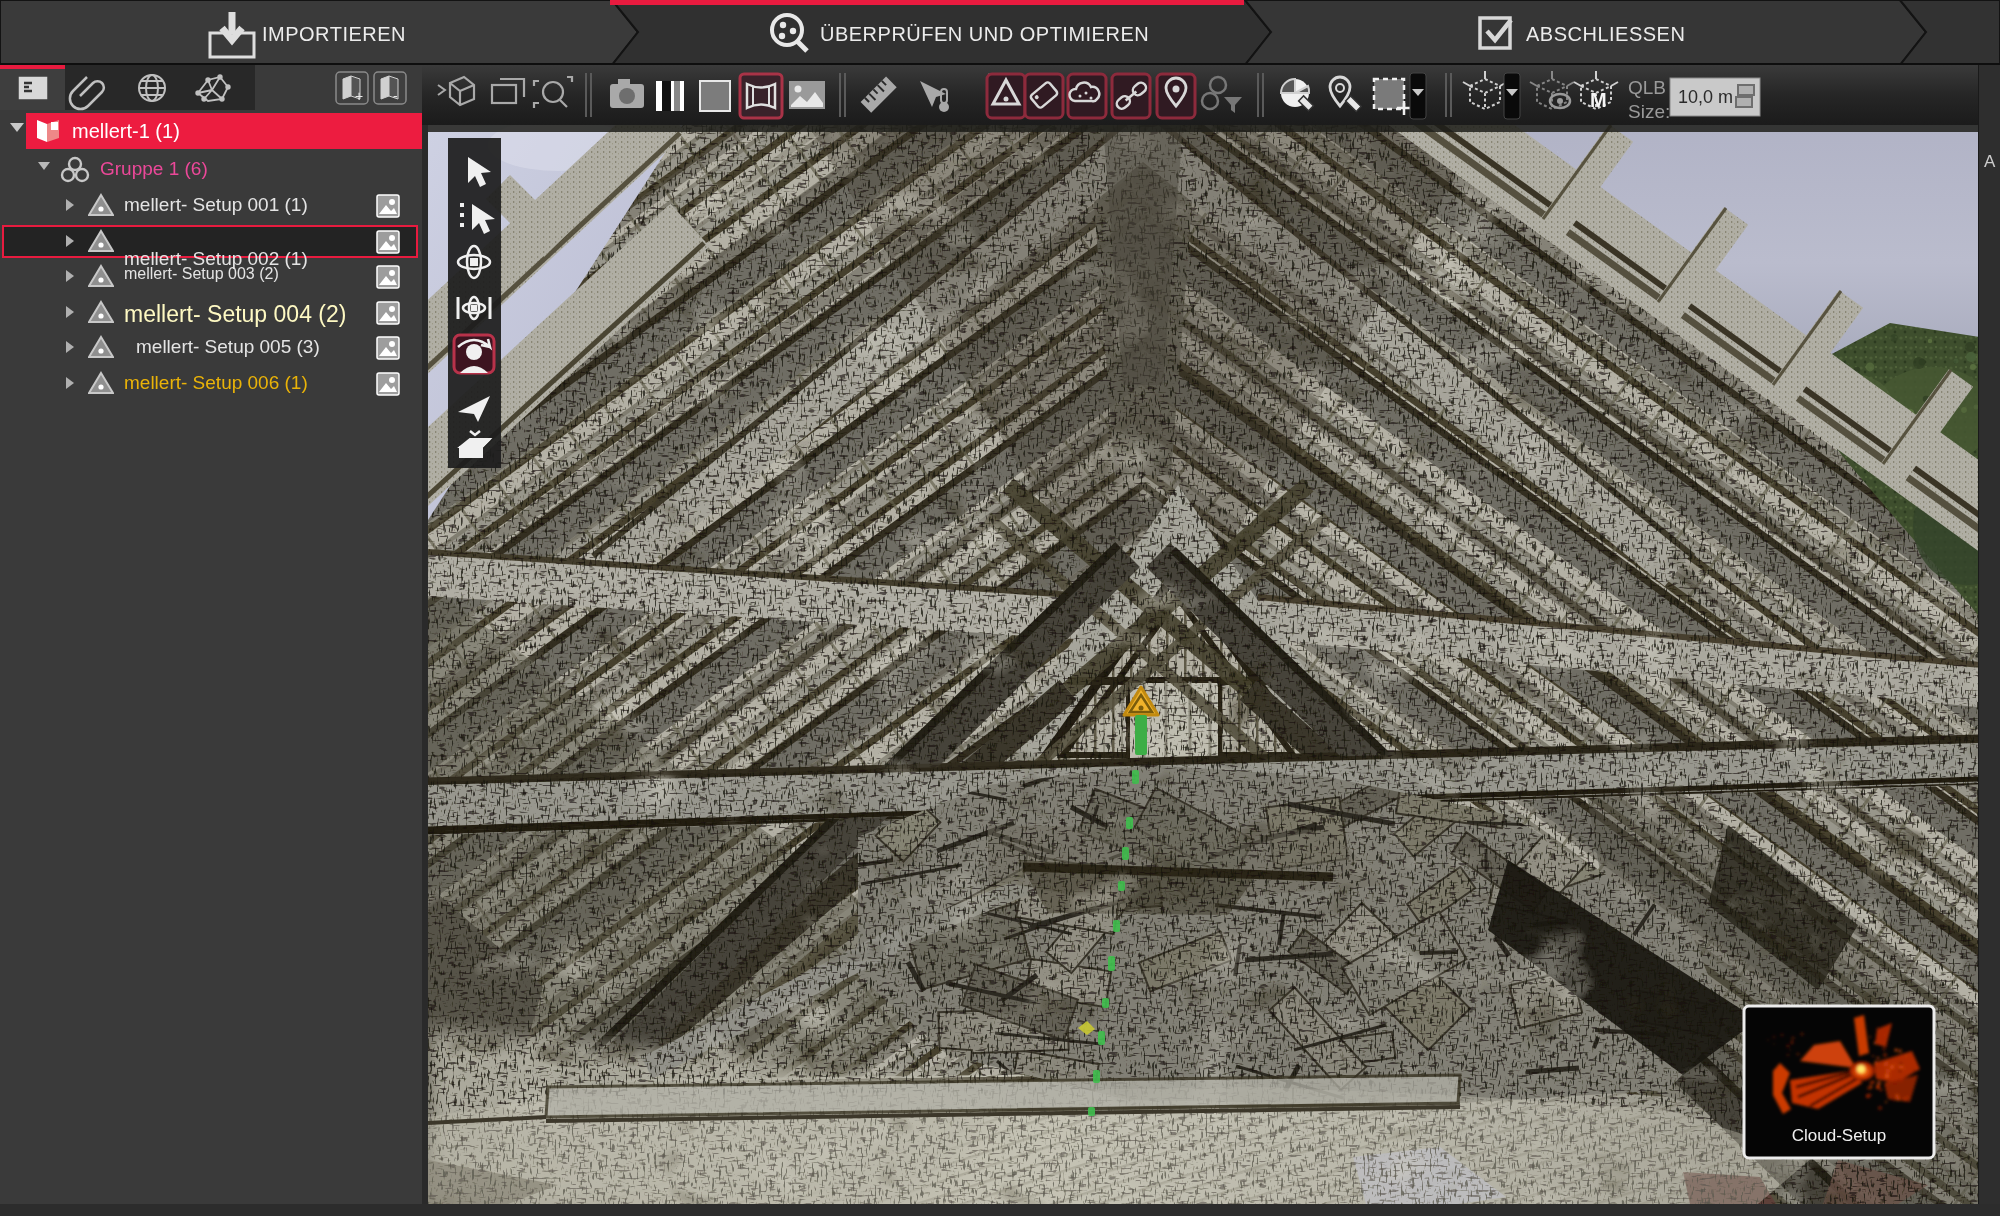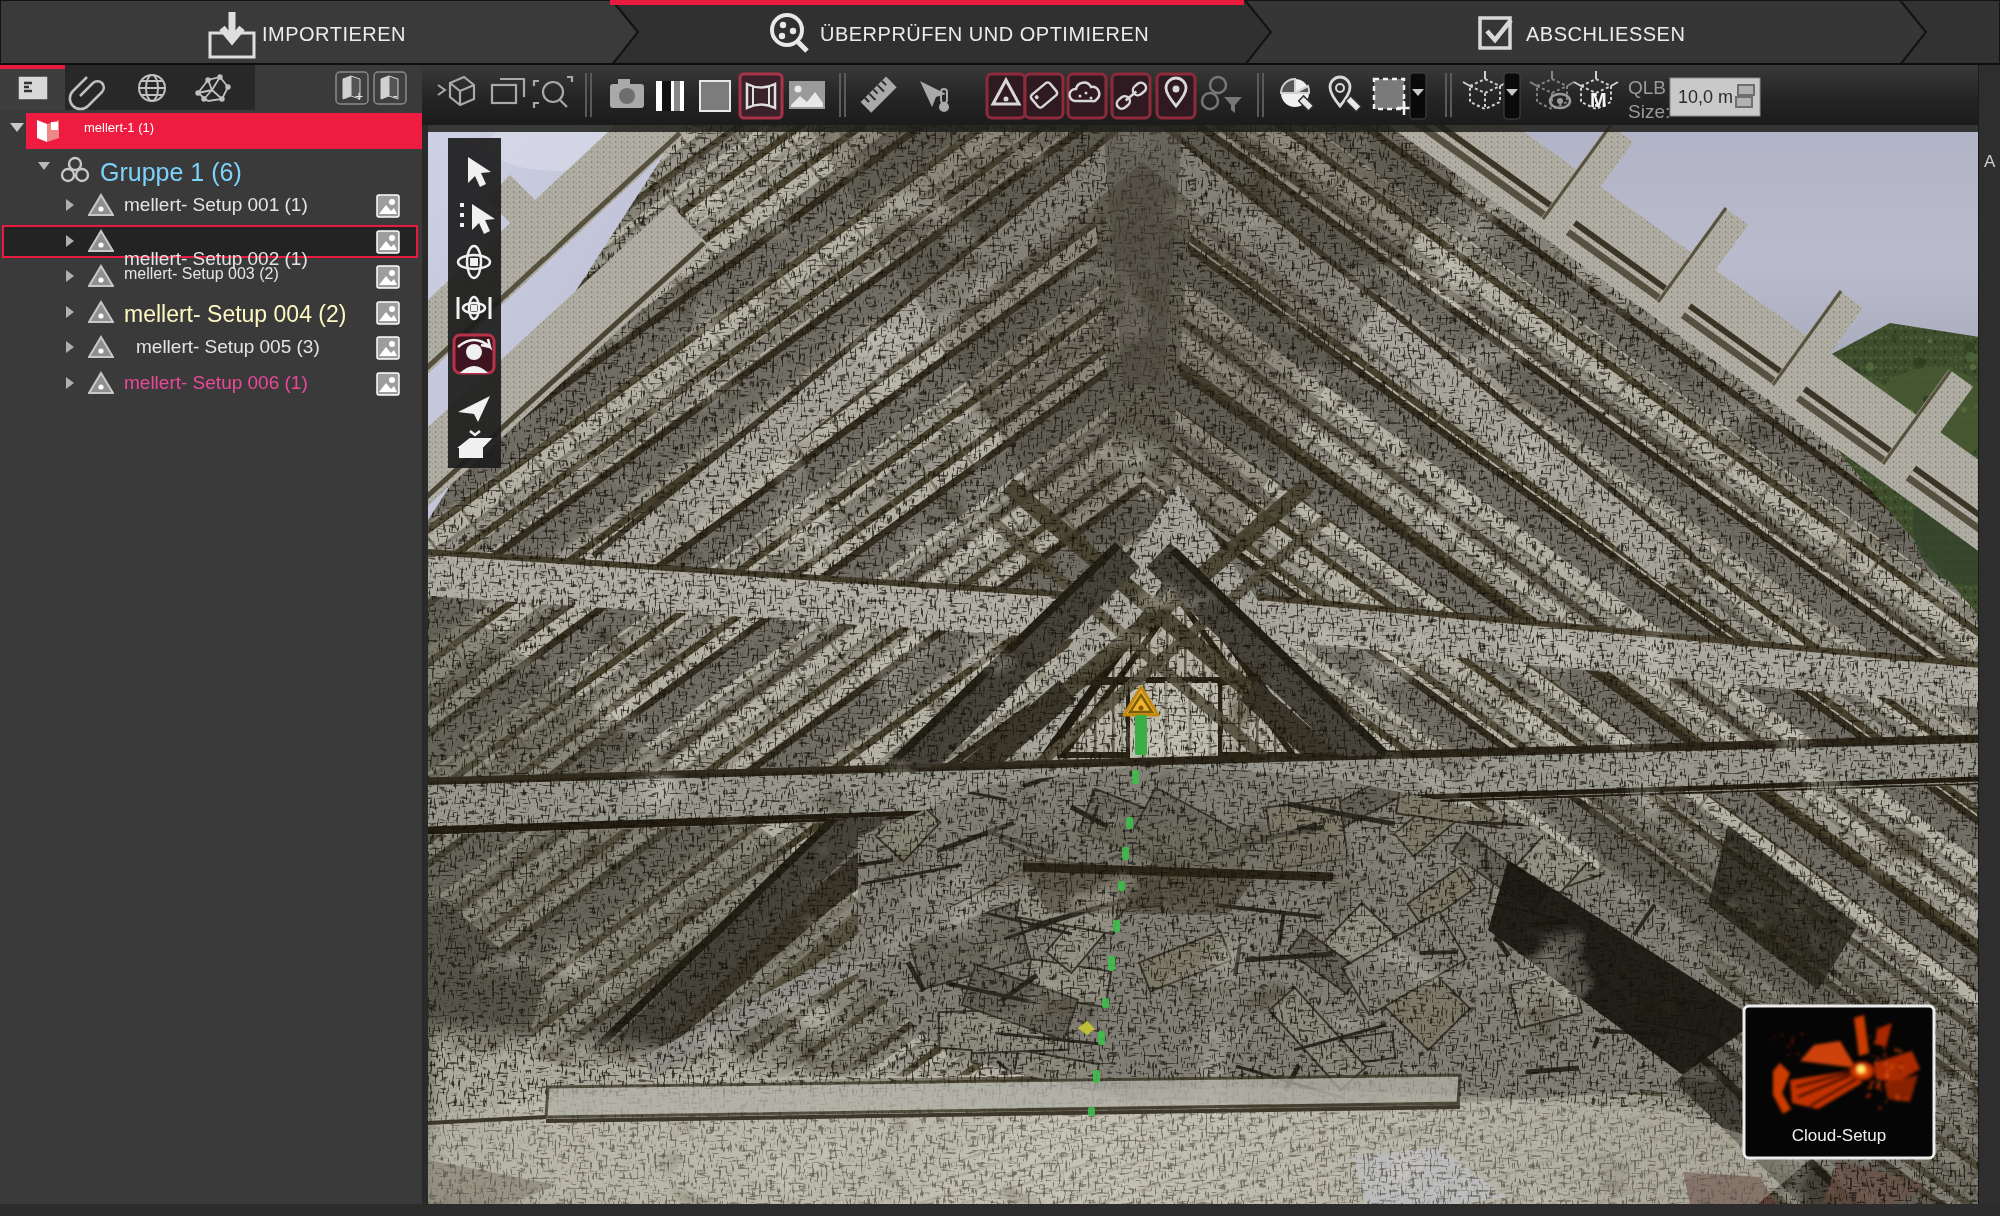--- a/index.html
+++ b/index.html
@@ -212,30 +212,30 @@
       <rect x="1736" y="32" width="16" height="10"></rect>
     </g>
   </svg>
 <div style="position:absolute;left:26px;top:113px;width:396px;height:36px;background:#ed1c40"></div>
 <div style="position:absolute;left:10px;top:123px;width:0;height:0;border-left:7px solid transparent;border-right:7px solid transparent;border-top:9px solid #c8c8c8"></div>
 <svg width="30" height="28" style="position:absolute;left:34px;top:117px">
     <path d="M3 3 l10 4 v18 l-10 -4 z" fill="#fff"></path>
     <path d="M13 7 l12 -4 v18 l-12 4 z" fill="#e88"></path>
     <rect x="17" y="5" width="7" height="8" fill="#fff"></rect>
   </svg>
-<div style="position:absolute;left:84px;top:120px;font-size:13px;color:#fff">mellert-1 (1)</div>
+<div style="position:absolute;left:72px;top:120px;font-size:20px;color:#fff">mellert-1 (1)</div>
 <div style="position:absolute;left:38px;top:162px;width:0;height:0;border-left:6px solid transparent;border-right:6px solid transparent;border-top:8px solid #b8b8b8"></div>
 <svg width="30" height="30" style="position:absolute;left:60px;top:155px">
     <g fill="none" stroke="#c8c8c8" stroke-width="2.4">
       <circle cx="15" cy="9" r="6"></circle>
       <circle cx="8" cy="20" r="6"></circle>
       <circle cx="22" cy="20" r="6"></circle>
     </g>
   </svg>
-<div style="position:absolute;left:100px;top:158px;font-size:25px;color:#7dd3fc">Gruppe 1 (6)</div>
+<div style="position:absolute;left:100px;top:158px;font-size:19px;color:#ec4899">Gruppe 1 (6)</div>
 <div style="position:absolute;left:66px;top:199px;width:0;height:0;border-top:6px solid transparent;border-bottom:6px solid transparent;border-left:8px solid #b0b0b0"></div>
 <svg width="26" height="24" style="position:absolute;left:88px;top:193px">
     <path d="M13 2 L25 22 H1 Z" fill="#8f8f8f" stroke="#c8c8c8" stroke-width="2"></path>
     <circle cx="13" cy="16" r="2.6" fill="#fff"></circle>
   </svg>
 <div style="position:absolute;left:124px;top:194px;font-size:19px;color:#e4e4e4">mellert- Setup 001 (1)</div>
 <svg width="24" height="24" style="position:absolute;left:376px;top:194px">
     <rect x="1" y="1" width="22" height="22" rx="2" fill="#9d9d9d"></rect>
     <circle cx="16" cy="8" r="3" fill="#fff"></circle>
     <path d="M3 20 l7 -9 l5 6 l3 -3 l3 6 z" fill="#fff"></path>
@@ -288,21 +288,21 @@
     <rect x="1" y="1" width="22" height="22" rx="2" fill="#9d9d9d"></rect>
     <circle cx="16" cy="8" r="3" fill="#fff"></circle>
     <path d="M3 20 l7 -9 l5 6 l3 -3 l3 6 z" fill="#fff"></path>
     <rect x="1" y="1" width="22" height="22" rx="2" fill="none" stroke="#fff" stroke-width="1.5"></rect>
   </svg>
 <div style="position:absolute;left:66px;top:377px;width:0;height:0;border-top:6px solid transparent;border-bottom:6px solid transparent;border-left:8px solid #b0b0b0"></div>
 <svg width="26" height="24" style="position:absolute;left:88px;top:371px">
     <path d="M13 2 L25 22 H1 Z" fill="#8f8f8f" stroke="#c8c8c8" stroke-width="2"></path>
     <circle cx="13" cy="16" r="2.6" fill="#fff"></circle>
   </svg>
-<div style="position:absolute;left:124px;top:372px;font-size:19px;color:#ec4899">mellert- Setup 006 (1)</div>
+<div style="position:absolute;left:124px;top:372px;font-size:19px;color:#eab308">mellert- Setup 006 (1)</div>
 <svg width="24" height="24" style="position:absolute;left:376px;top:372px">
     <rect x="1" y="1" width="22" height="22" rx="2" fill="#9d9d9d"></rect>
     <circle cx="16" cy="8" r="3" fill="#fff"></circle>
     <path d="M3 20 l7 -9 l5 6 l3 -3 l3 6 z" fill="#fff"></path>
     <rect x="1" y="1" width="22" height="22" rx="2" fill="none" stroke="#fff" stroke-width="1.5"></rect>
   </svg>
 <div style="position:absolute;left:428px;top:125px;width:1646px;height:1079px;background:#8f8e87"><svg width="1550" height="1079" viewBox="0 0 1550 1079">
 <defs>
 <linearGradient id="skyL" x1="0" y1="0" x2="1" y2="1">
  <stop offset="0" stop-color="#ced1e3"></stop>

